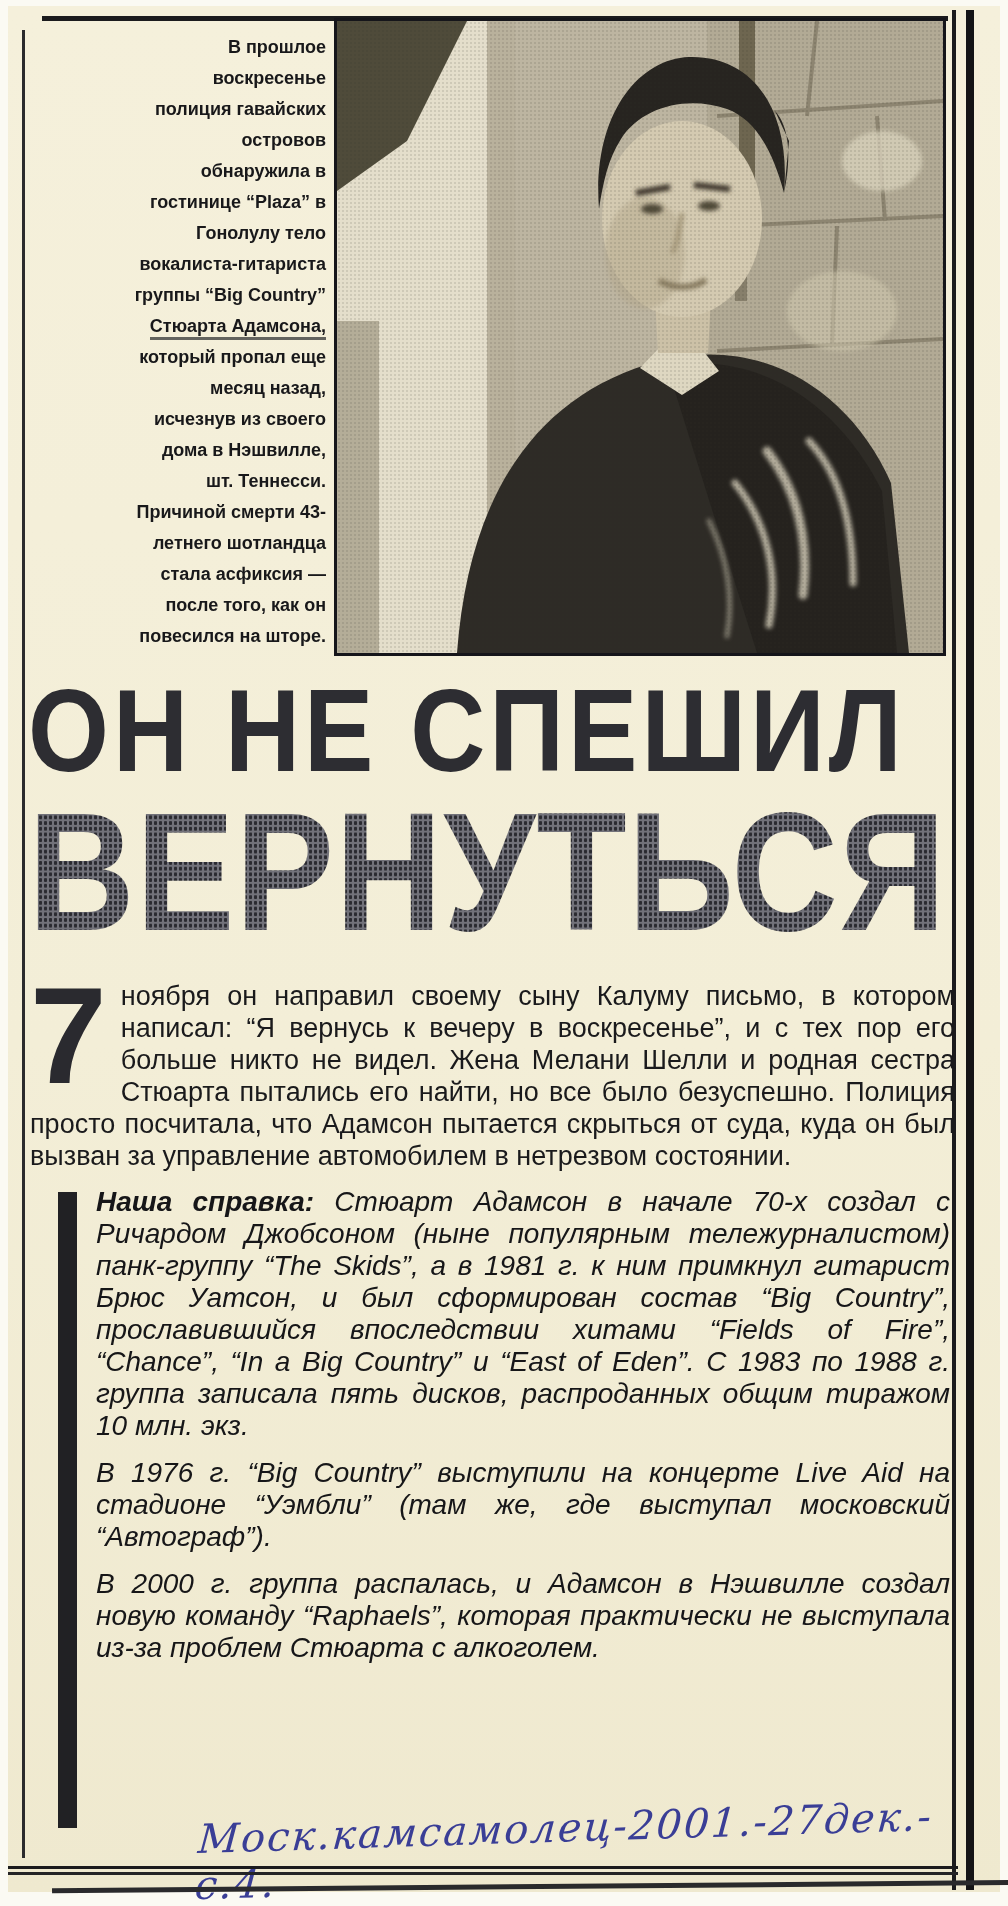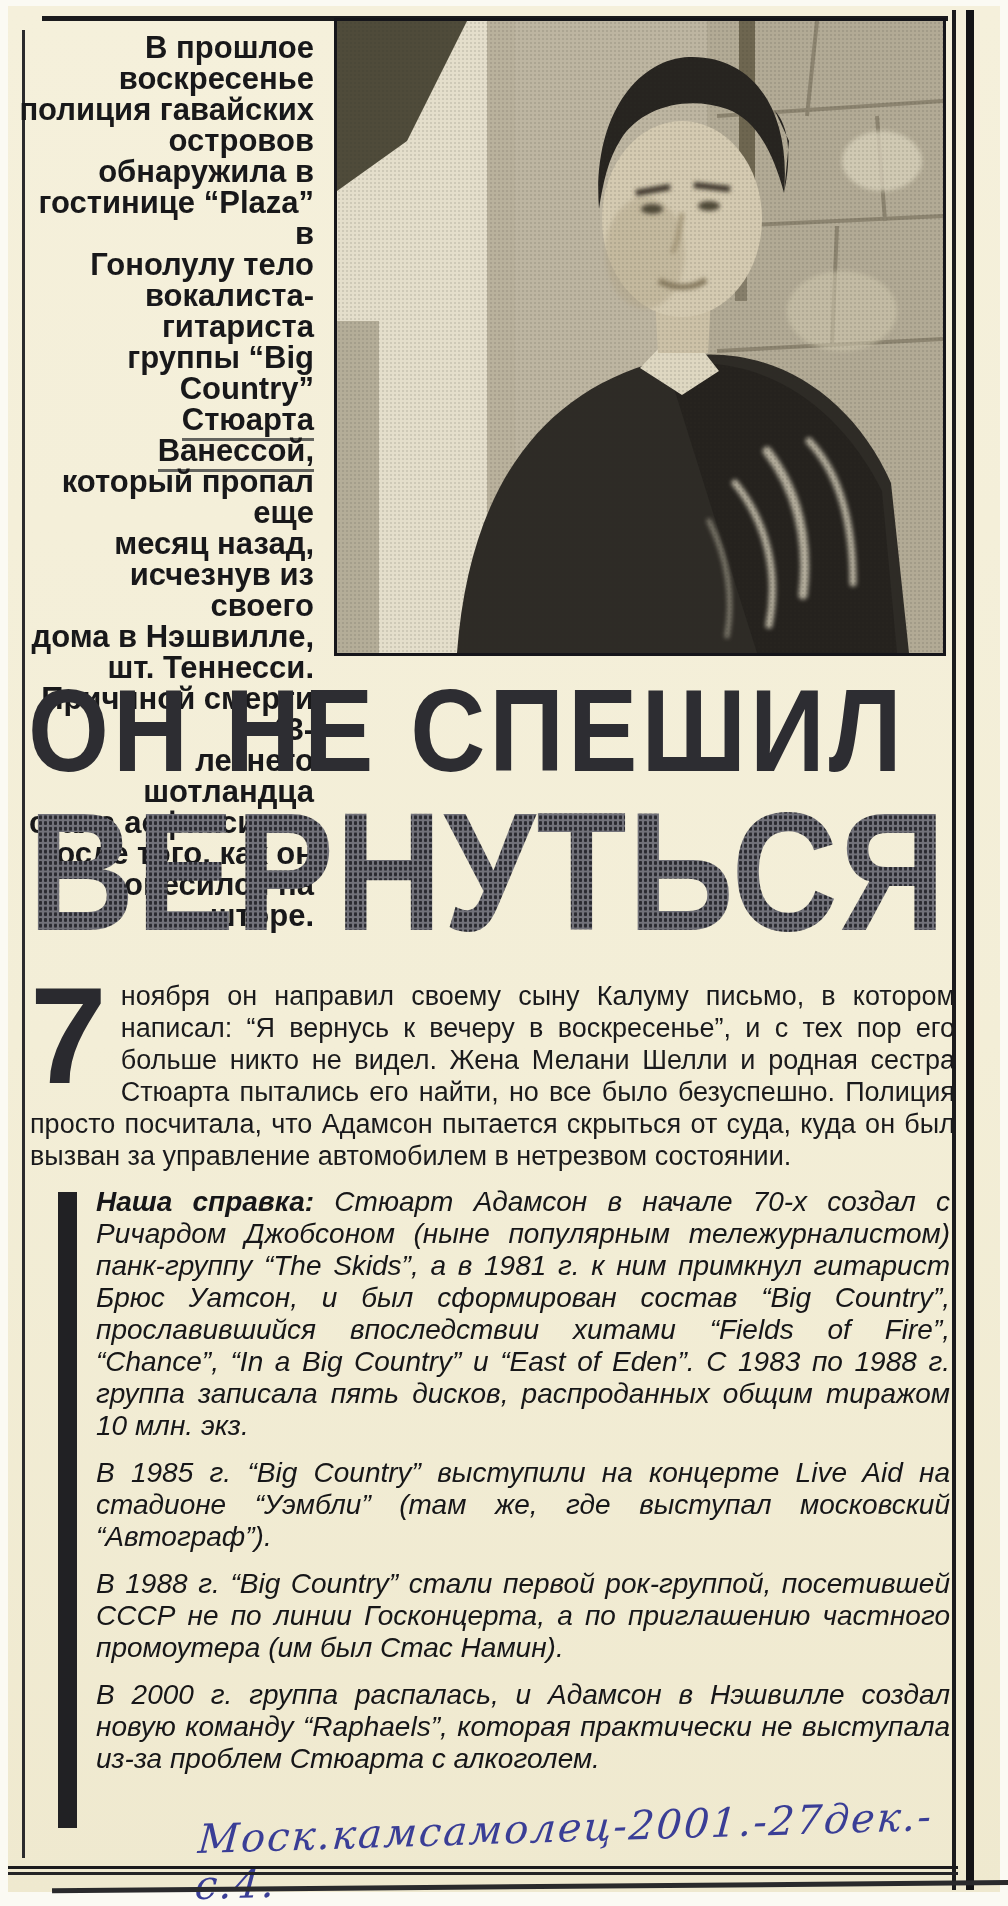--- a/index.html
+++ b/index.html
@@ -6,22 +6,22 @@
   #page{position:relative;width:1008px;height:1906px;overflow:hidden;
         font-family:"Liberation Sans",sans-serif;color:#1c1c1e;}
   .paper{position:absolute;left:8px;top:6px;width:992px;height:1886px;
          background:linear-gradient(180deg,#f5f0db 0%,#f3eed7 55%,#efe9cf 100%);}
   
   .rule-top{position:absolute;left:42px;top:16px;width:906px;height:5px;background:#1b1b1d;}
   .rule-left{position:absolute;left:22px;top:30px;width:3px;height:1828px;background:#2b2b2d;}
   .rule-right-a{position:absolute;left:952px;top:10px;width:4px;height:1880px;background:#1b1b1d;}
   .rule-right-b{position:absolute;left:966px;top:10px;width:8px;height:1880px;background:#141416;}
   
-  .intro{position:absolute;left:18px;top:32px;width:296px;
-         font-weight:bold;font-size:31px;line-height:31px;text-align:right;
+  .intro{position:absolute;left:30px;top:32px;width:296px;
+         font-weight:bold;font-size:18px;line-height:31px;text-align:right;
          white-space:pre-line;color:#18181a;}
   .intro .underlined{border-bottom:3px solid #63635e;padding-bottom:1px;}
   
   .photo-frame{position:absolute;left:334px;top:18px;width:612px;height:638px;
                border:3px solid #15151a;box-sizing:border-box;background:#c7c0ad;}
   .photo-frame svg{display:block;width:100%;height:100%;}
   
   .hl1{position:absolute;left:28px;top:672px;width:930px;white-space:nowrap;
        font-weight:bold;font-size:104px;line-height:104px;letter-spacing:4px;
        color:#2d2d32;transform:scaleY(1.12);transform-origin:top left;}
@@ -74,21 +74,21 @@
 
   <div class="intro"><span>В прошлое
 воскресенье
 полиция гавайских
 островов
 обнаружила в
 гостинице “Plaza” в
 Гонолулу тело
 вокалиста-гитариста
 группы “Big Country”
-</span><span class="underlined">Стюарта Ванессой,</span><span>
+</span><span class="underlined">Стюарта Адамсона,</span><span>
 который пропал еще
 месяц назад,
 исчезнув из своего
 дома в Нэшвилле,
 шт. Теннесси.
 Причиной смерти 43-
 летнего шотландца
 стала асфиксия —
 после того, как он
 повесился на шторе.</span></div>
@@ -151,22 +151,21 @@
   </div>
 
   <div class="hl1">ОН НЕ СПЕШИЛ</div>
   <div class="hl2">ВЕРНУТЬСЯ</div>
 
   <div class="lead"><span class="dropcap">7</span><span>ноября он направил своему сыну Калуму письмо, в котором написал: “Я вернусь к вечеру в воскресенье”, и с тех пор его больше никто не видел. Жена Мелани Шелли и родная сестра Стюарта пытались его найти, но все было безуспешно. Полиция просто посчитала, что Адамсон пытается скрыться от суда, куда он был вызван за управление автомобилем в нетрезвом состоянии.</span></div>
 
   <div class="note-bar"></div>
   <div class="note">
     <p><b>Наша справка: </b><span>Стюарт Адамсон в начале 70-х создал с Ричардом Джобсоном (ныне популярным тележурналистом) панк-группу “The Skids”, а в 1981 г. к ним примкнул гитарист Брюс Уатсон, и был сформирован состав “Big Country”, прославившийся впоследствии хитами “Fields of Fire”, “Chance”, “In a Big Country” и “East of Eden”. С 1983 по 1988 г. группа записала пять дисков, распроданных общим тиражом 10 млн. экз.</span></p>
-    <p>В 1985 г. “Big Country” выступили на концерте Live Aid на стадионе “Уэмбли” (там же, где выступал московский “Автограф”).</p>
-    <p>В 1988 г. “Big Country” стали первой рок-группой, посетившей СССР не по линии Госконцерта, а по приглашению частного промоутера (им был Стас Намин).</p>
+    <p>В 1976 г. “Big Country” выступили на концерте Live Aid на стадионе “Уэмбли” (там же, где выступал московский “Автограф”).</p>
     <p>В 2000 г. группа распалась, и Адамсон в Нэшвилле создал новую команду “Raphaels”, которая практически не выступала из-за проблем Стюарта с алкоголем.</p>
   </div>
 
   <div class="handwriting">Моск.камсамолец-2001.-27дек.-с.4.</div>
   <div class="rule-bot-a"></div>
   <div class="rule-bot-b"></div>
   <div class="rule-bot-c"></div>
 </div>
 
 </body></html>

